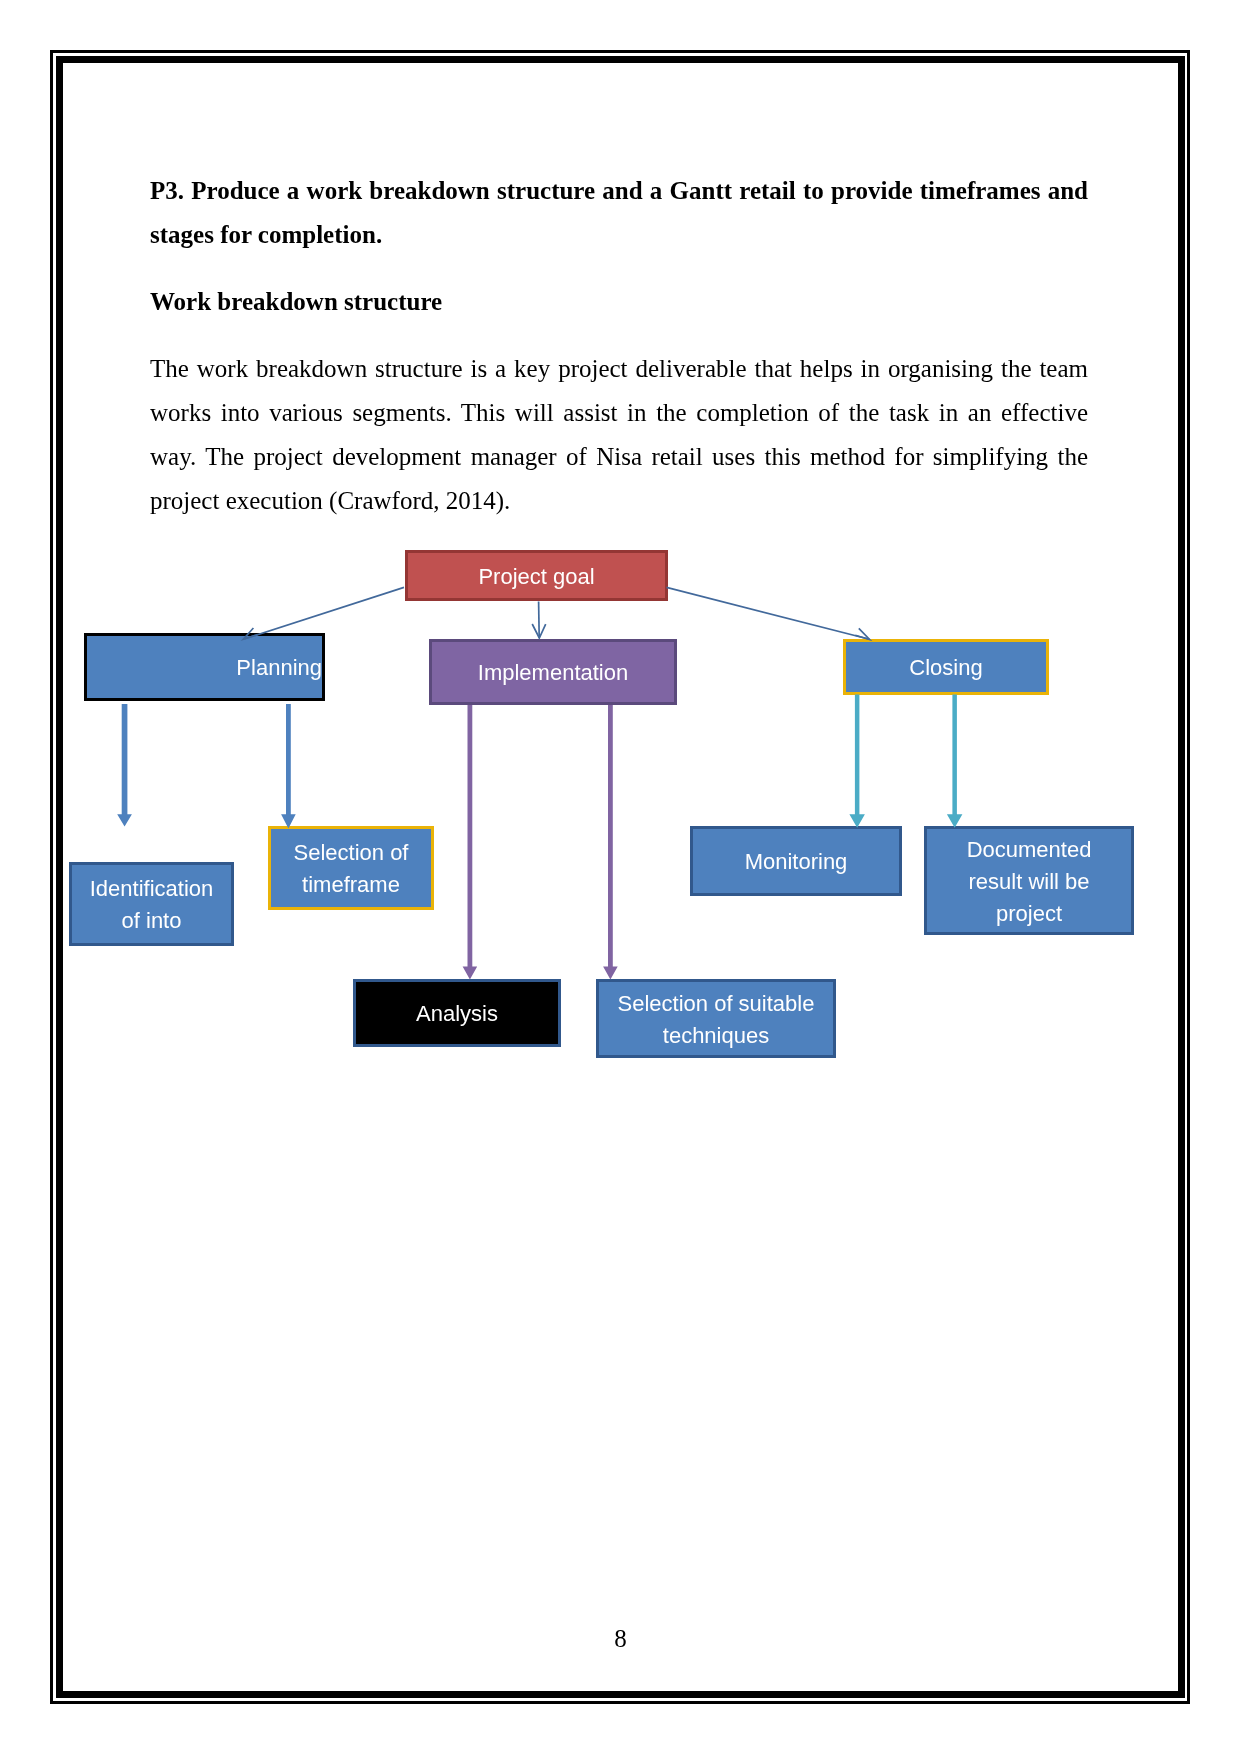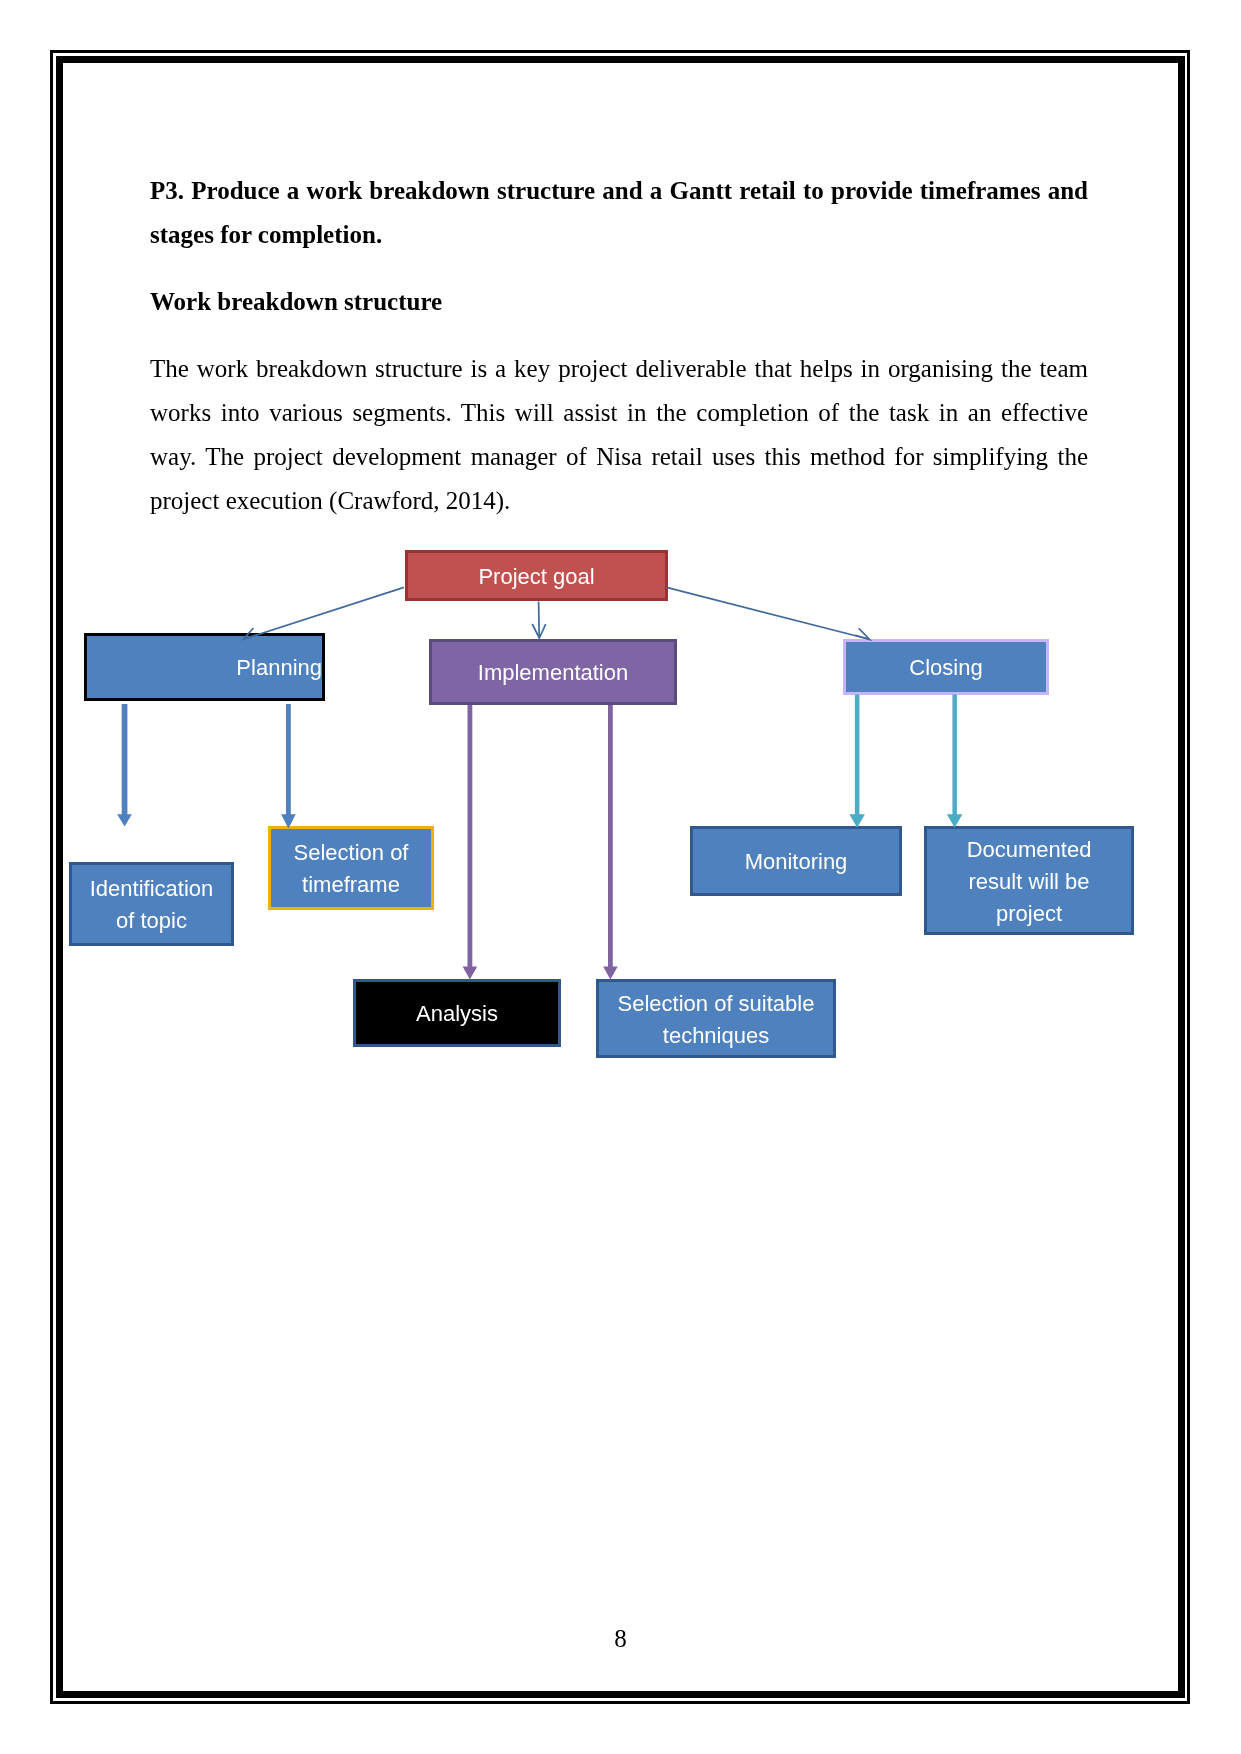--- a/index.html
+++ b/index.html
@@ -69,30 +69,30 @@
           <span class="ln">Planning</span>
         </span>
       </div>
 
     <div class="node" style="left:429px;top:639px;width:248px;height:66px;background:#7F65A3;border:3px solid #5B4A7C;">
       <span class="lines">
           <span class="ln">Implementation</span>
         </span>
       </div>
 
-    <div class="node" style="left:843px;top:639px;width:206px;height:56px;background:#4E81BE;border:3px solid #c4b5fd;">
+    <div class="node" style="left:843px;top:639px;width:206px;height:56px;background:#4E81BE;border:3px solid #eab308;">
       <span class="lines">
           <span class="ln">Closing</span>
         </span>
       </div>
 
     <div class="node" style="left:69px;top:826px;width:165px;height:84px;background:#4E81BE;border:3px solid #31588C;margin-top:36px;">
       <span class="lines">
           <span class="ln">Identification</span>
-          <span class="ln">of topic</span>
+          <span class="ln">of into</span>
         </span>
       </div>
 
     <div class="node" style="left:268px;top:826px;width:166px;height:84px;background:#4E81BE;border:3px solid #eab308;">
       <span class="lines">
           <span class="ln">Selection of</span>
           <span class="ln">timeframe</span>
         </span>
       </div>
 

